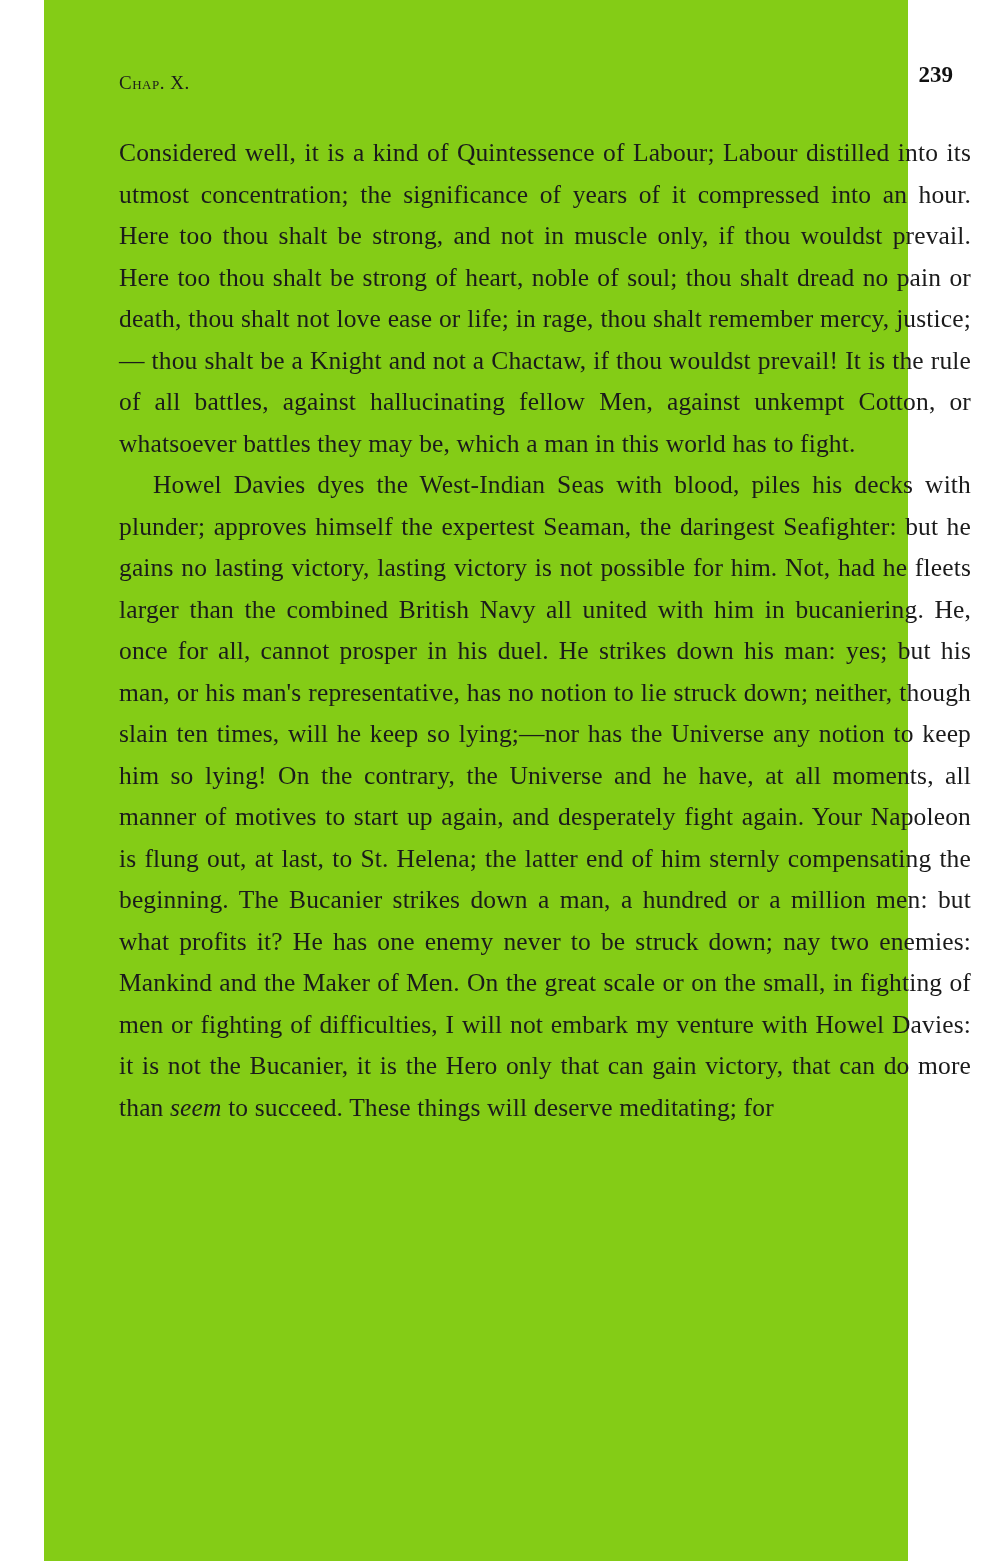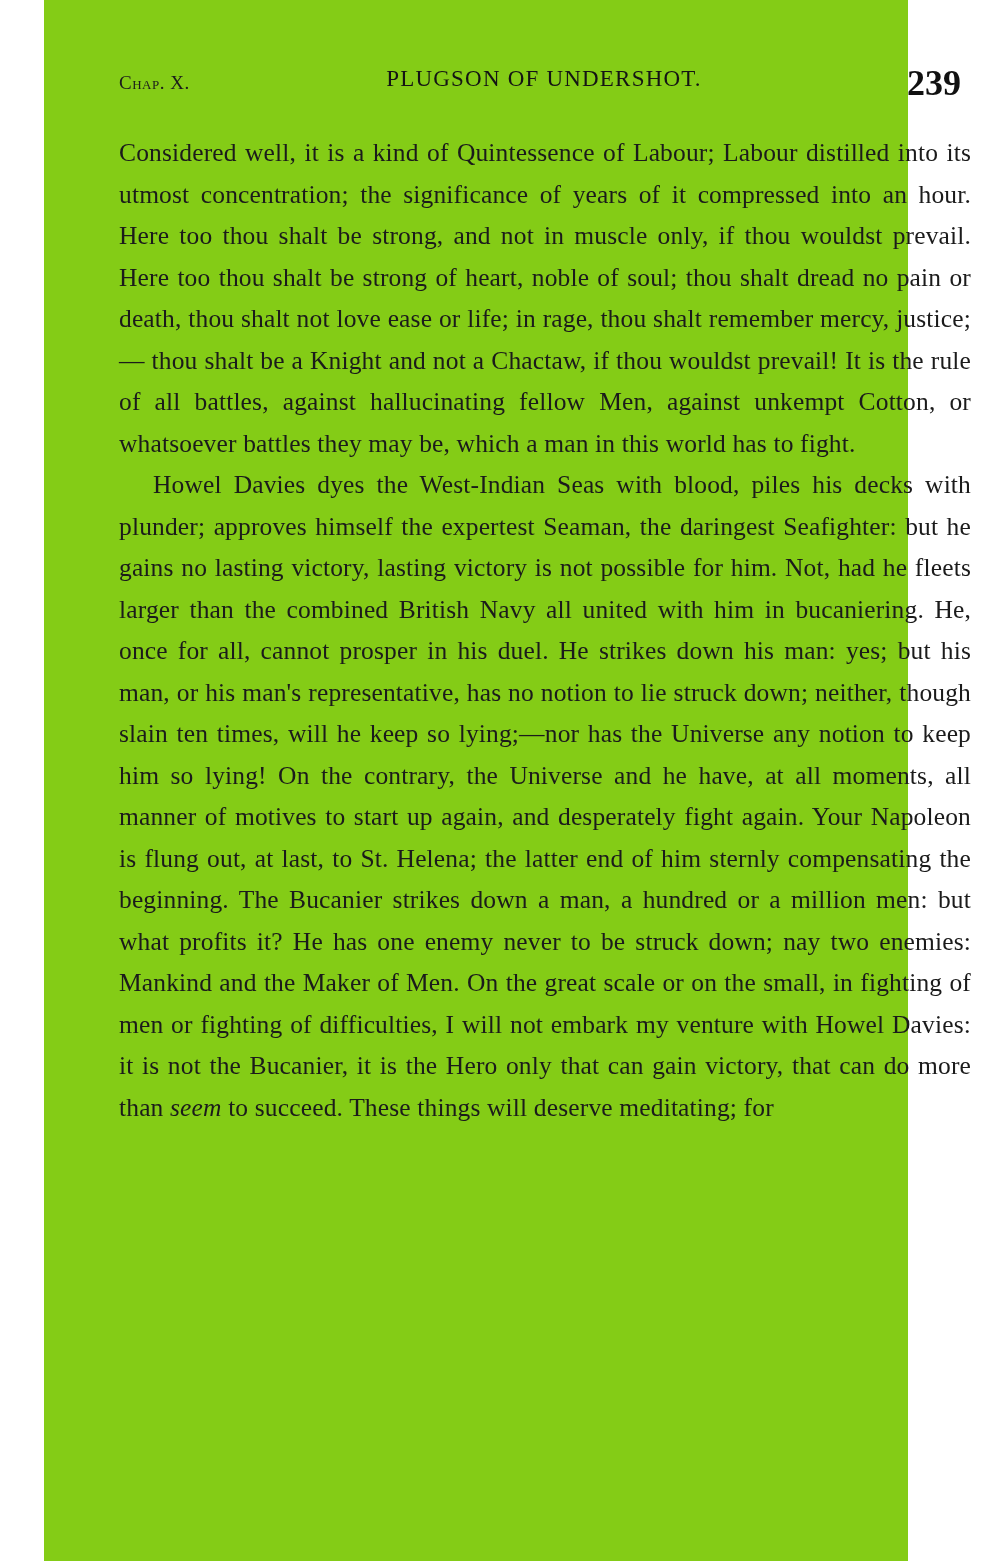--- a/index.html
+++ b/index.html
@@ -45,23 +45,23 @@
     right: 0;
     top: 4px;
     text-align: center;
     font-size: 23px;
     letter-spacing: 1.2px;
     font-variant: small-caps;
     color: #141414;
   }
   .rh-folio {
     position: absolute;
-    right: 8px;
+    right: 16px;
     top: 0;
-    font-size: 36px;
+    font-size: 23px;
     font-weight: bold;
     color: #111111;
   }
   .body-text {
     position: absolute;
     left: 75px;
     top: 132px;
     width: 852px;
   }
   p.para {
@@ -79,21 +79,20 @@
   }
   .it { font-style: italic; }
 </style>
 </head>
 <body>
 
 <div class="page">
 
   <div class="running-head">
     <div class="rh-chapter">Chap. X.</div>
-    <div class="rh-title">PLUGSON OF UNDERSHOT.</div>
     <div class="rh-folio">239</div>
   </div>
 
   <div class="body-text">
     <p class="para">Considered well, it is a kind of Quintessence of Labour; Labour distilled into its utmost concentration; the significance of years of it compressed into an hour. Here too thou shalt be strong, and not in muscle only, if thou wouldst prevail. Here too thou shalt be strong of heart, noble of soul; thou shalt dread no pain or death, thou shalt not love ease or life; in rage, thou shalt remember mercy, justice;— thou shalt be a Knight and not a Chactaw, if thou wouldst prevail! It is the rule of all battles, against hallucinating fellow Men, against unkempt Cotton, or whatsoever battles they may be, which a man in this world has to fight.</p>
     <p class="para indent"><span>Howel Davies dyes the West-Indian Seas with blood, piles his decks with plunder; approves himself the expertest Seaman, the daringest Seafighter: but he gains no lasting victory, lasting victory is not possible for him. Not, had he fleets larger than the combined British Navy all united with him in bucaniering. He, once for all, cannot prosper in his duel. He strikes down his man: yes; but his man, or his man's representative, has no notion to lie struck down; neither, though slain ten times, will he keep so lying;—nor has the Universe any notion to keep him so lying! On the contrary, the Universe and he have, at all moments, all manner of motives to start up again, and desperately fight again. Your Napoleon is flung out, at last, to St. Helena; the latter end of him sternly compensating the beginning. The Bucanier strikes down a man, a hundred or a million men: but what profits it? He has one enemy never to be struck down; nay two enemies: Mankind and the Maker of Men. On the great scale or on the small, in fighting of men or fighting of difficulties, I will not embark my venture with Howel Davies: it is not the Bucanier, it is the Hero only that can gain victory, that can do more than </span><span class="it">seem</span><span> to succeed. These things will deserve meditating; for</span></p>
   </div>
 
 </div>
 

